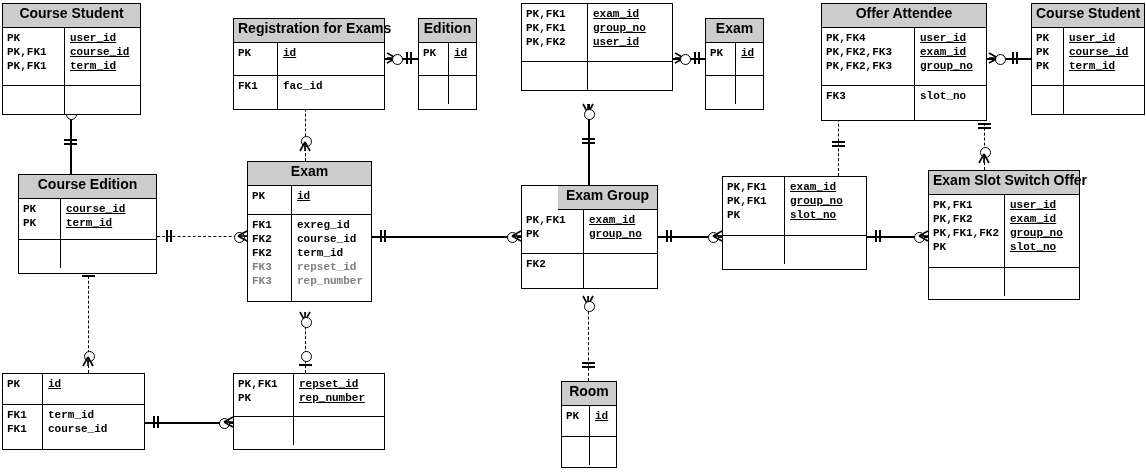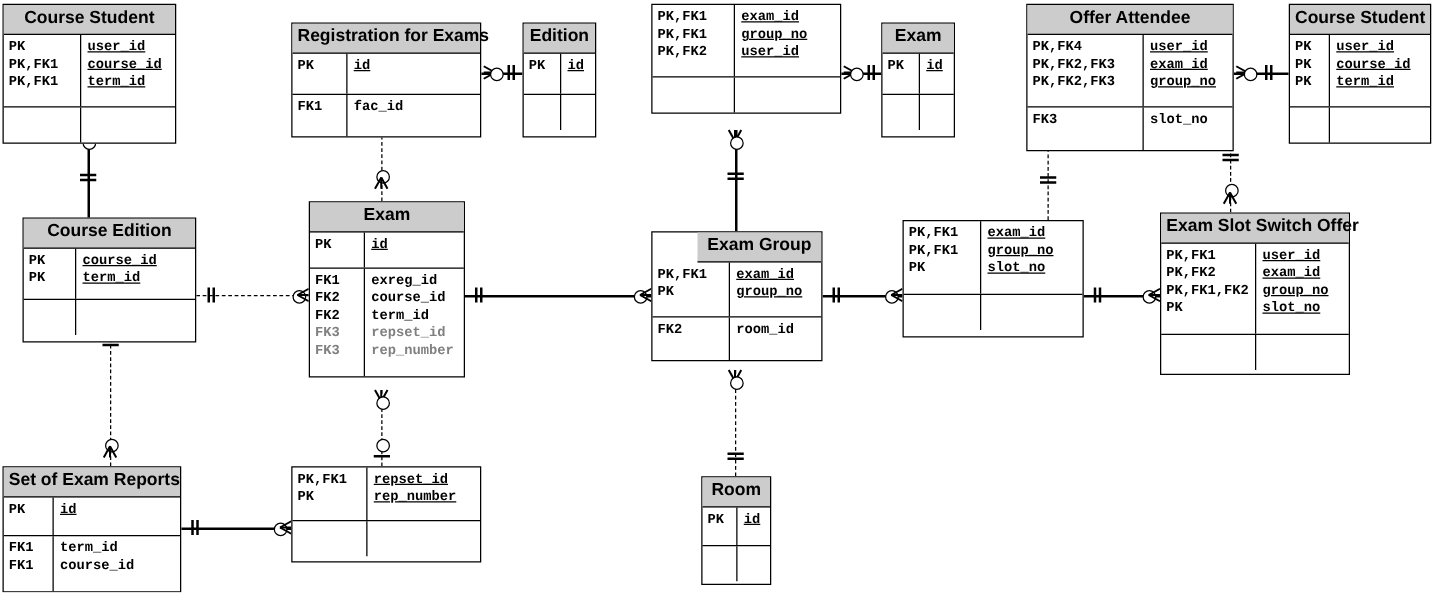--- a/index.html
+++ b/index.html
@@ -397,23 +397,20 @@
           </div>
           <div class="attrcol">
             <span class="row pk">exam_id</span>
             <span class="row pk">group_no</span>
           </div>
         </div>
         <div class="sec last" style="min-height: 34px;">
           <div class="keycol" style="width: 62px;">
             <span class="row">FK2</span>
           </div>
-          <div class="attrcol">
-            <span class="row">room_id</span>
-          </div>
         </div>
       </div>
       <div class="ent" style="left: 722px; top: 176px; width: 145px;">
         <div class="sec" style="min-height: 58px;">
           <div class="keycol" style="width: 62px;">
             <span class="row">PK,FK1</span>
             <span class="row">PK,FK1</span>
             <span class="row">PK</span>
           </div>
           <div class="attrcol">
@@ -442,21 +439,20 @@
             <span class="row pk">group_no</span>
             <span class="row pk">slot_no</span>
           </div>
         </div>
         <div class="sec last" style="min-height: 31px;">
           <div class="keycol emptysec" style="width: 76px;"></div>
           <div class="attrcol emptysec"></div>
         </div>
       </div>
       <div class="ent" style="left: 2px; top: 373px; width: 143px;">
-        <div class="hdr" style="height: 19px;">Set of Exam Reports</div>
         <div class="sec" style="min-height: 30px;">
           <div class="keycol" style="width: 40px;">
             <span class="row">PK</span>
           </div>
           <div class="attrcol">
             <span class="row pk">id</span>
           </div>
         </div>
         <div class="sec last" style="min-height: 44px;">
           <div class="keycol" style="width: 40px;">

